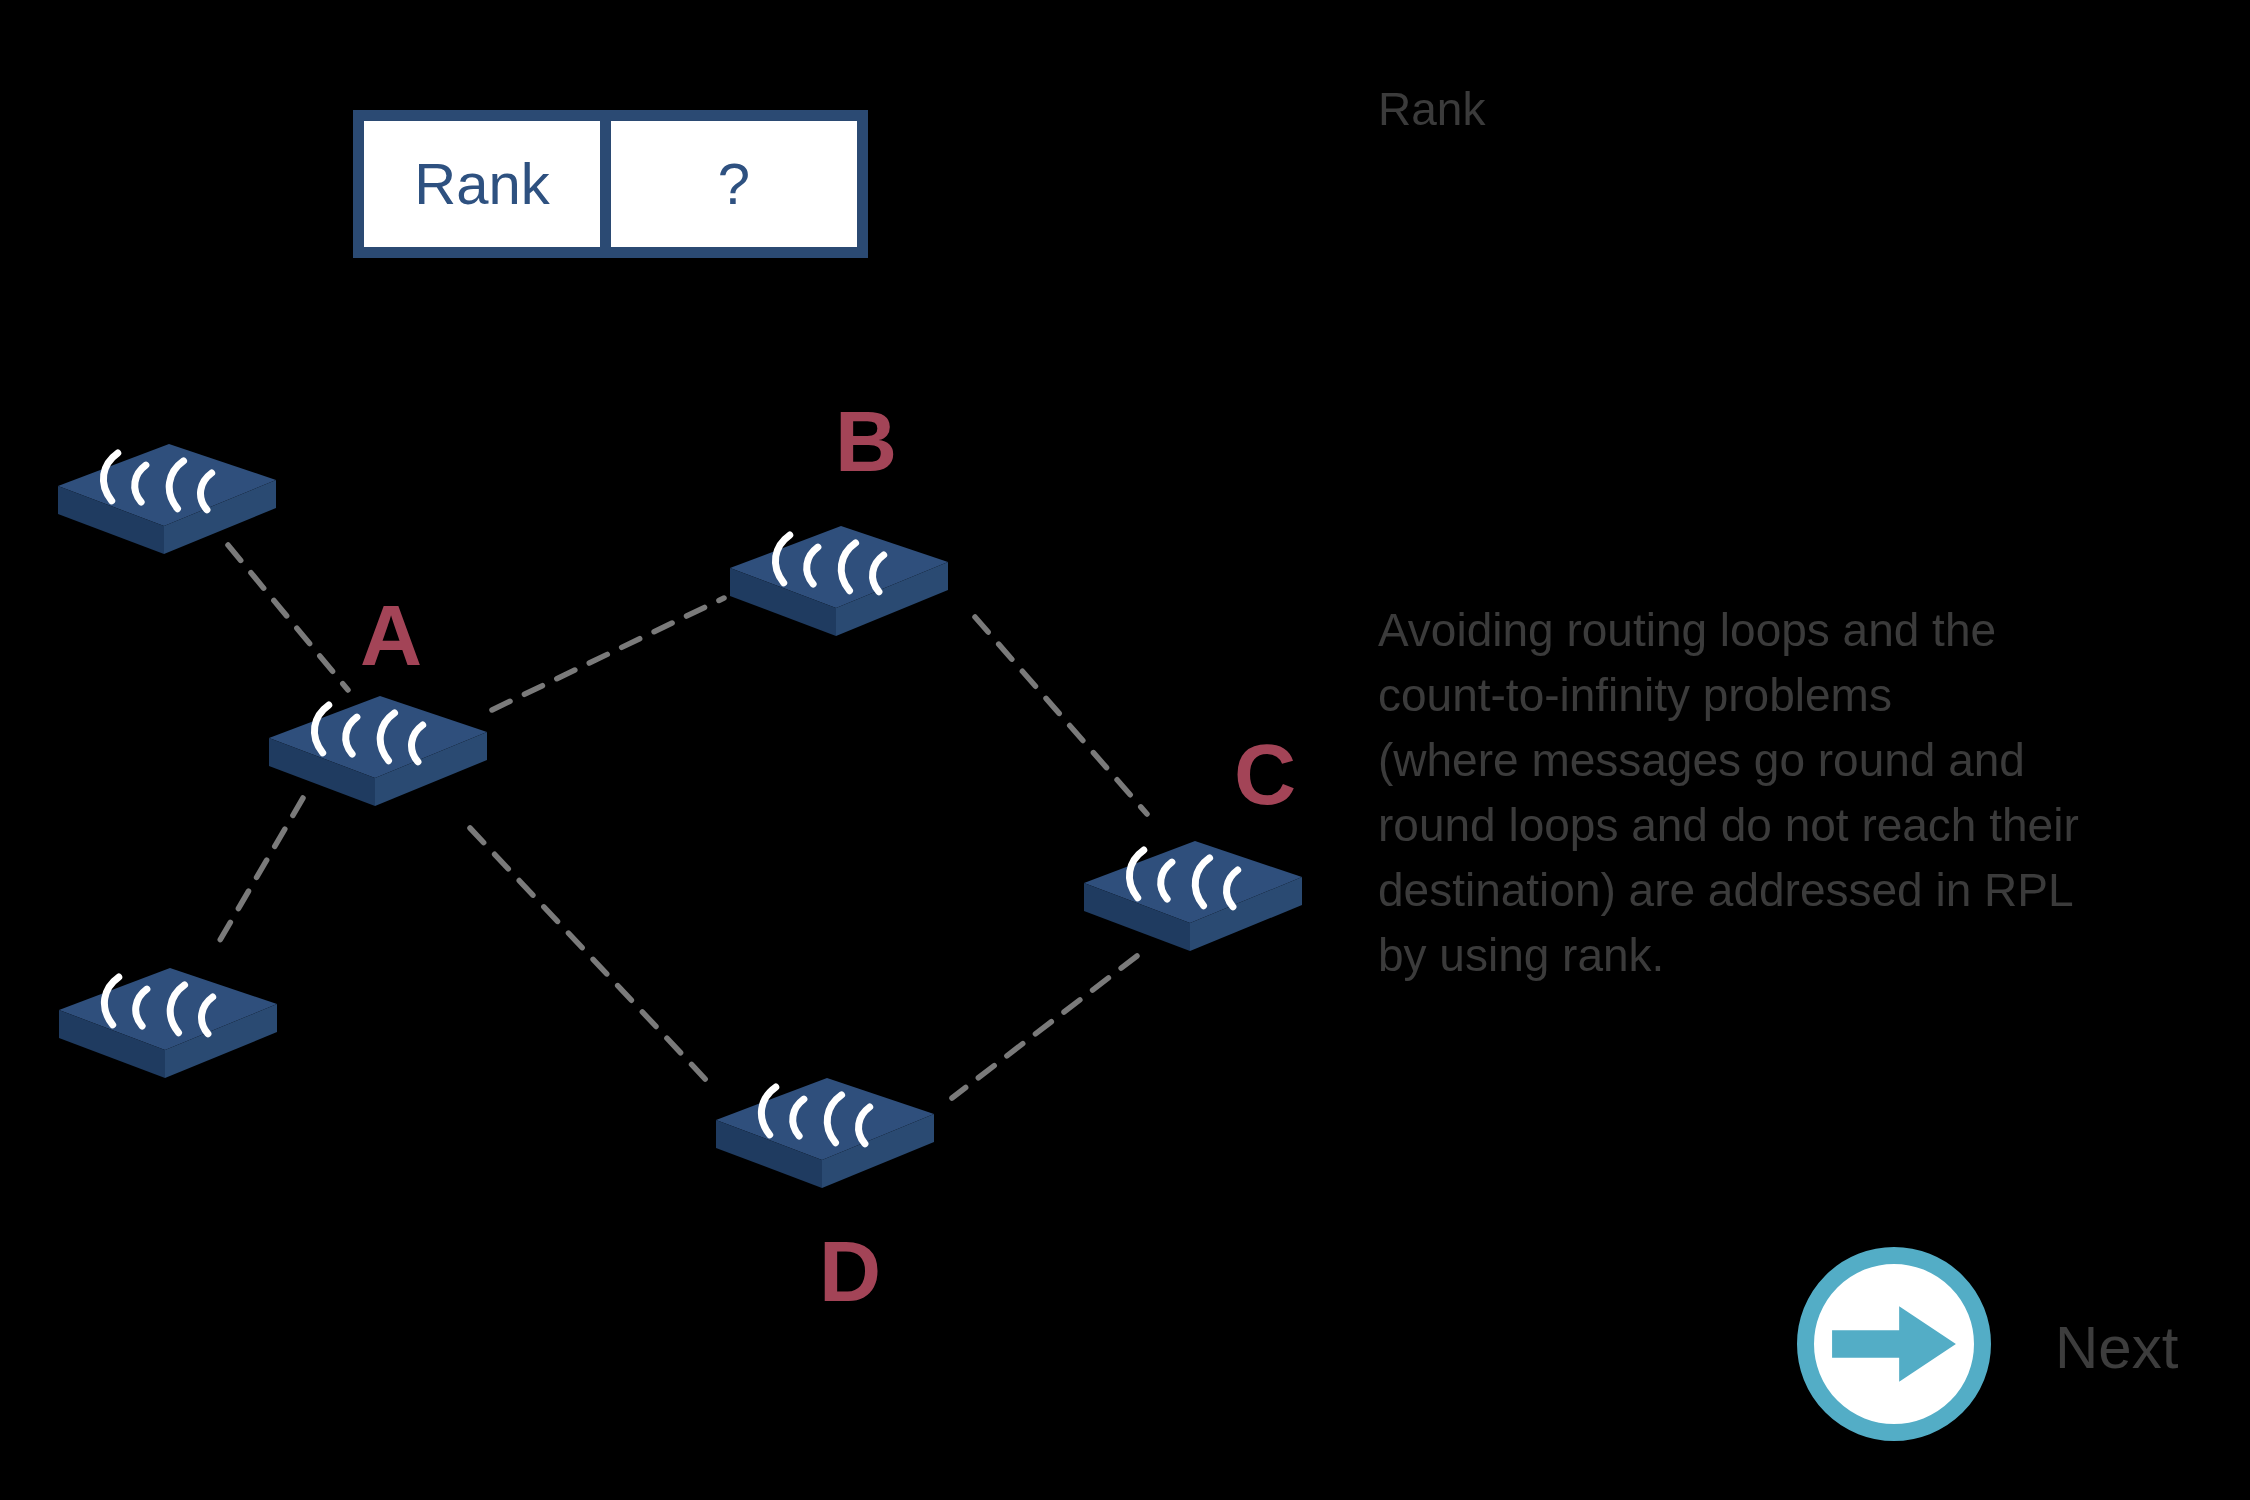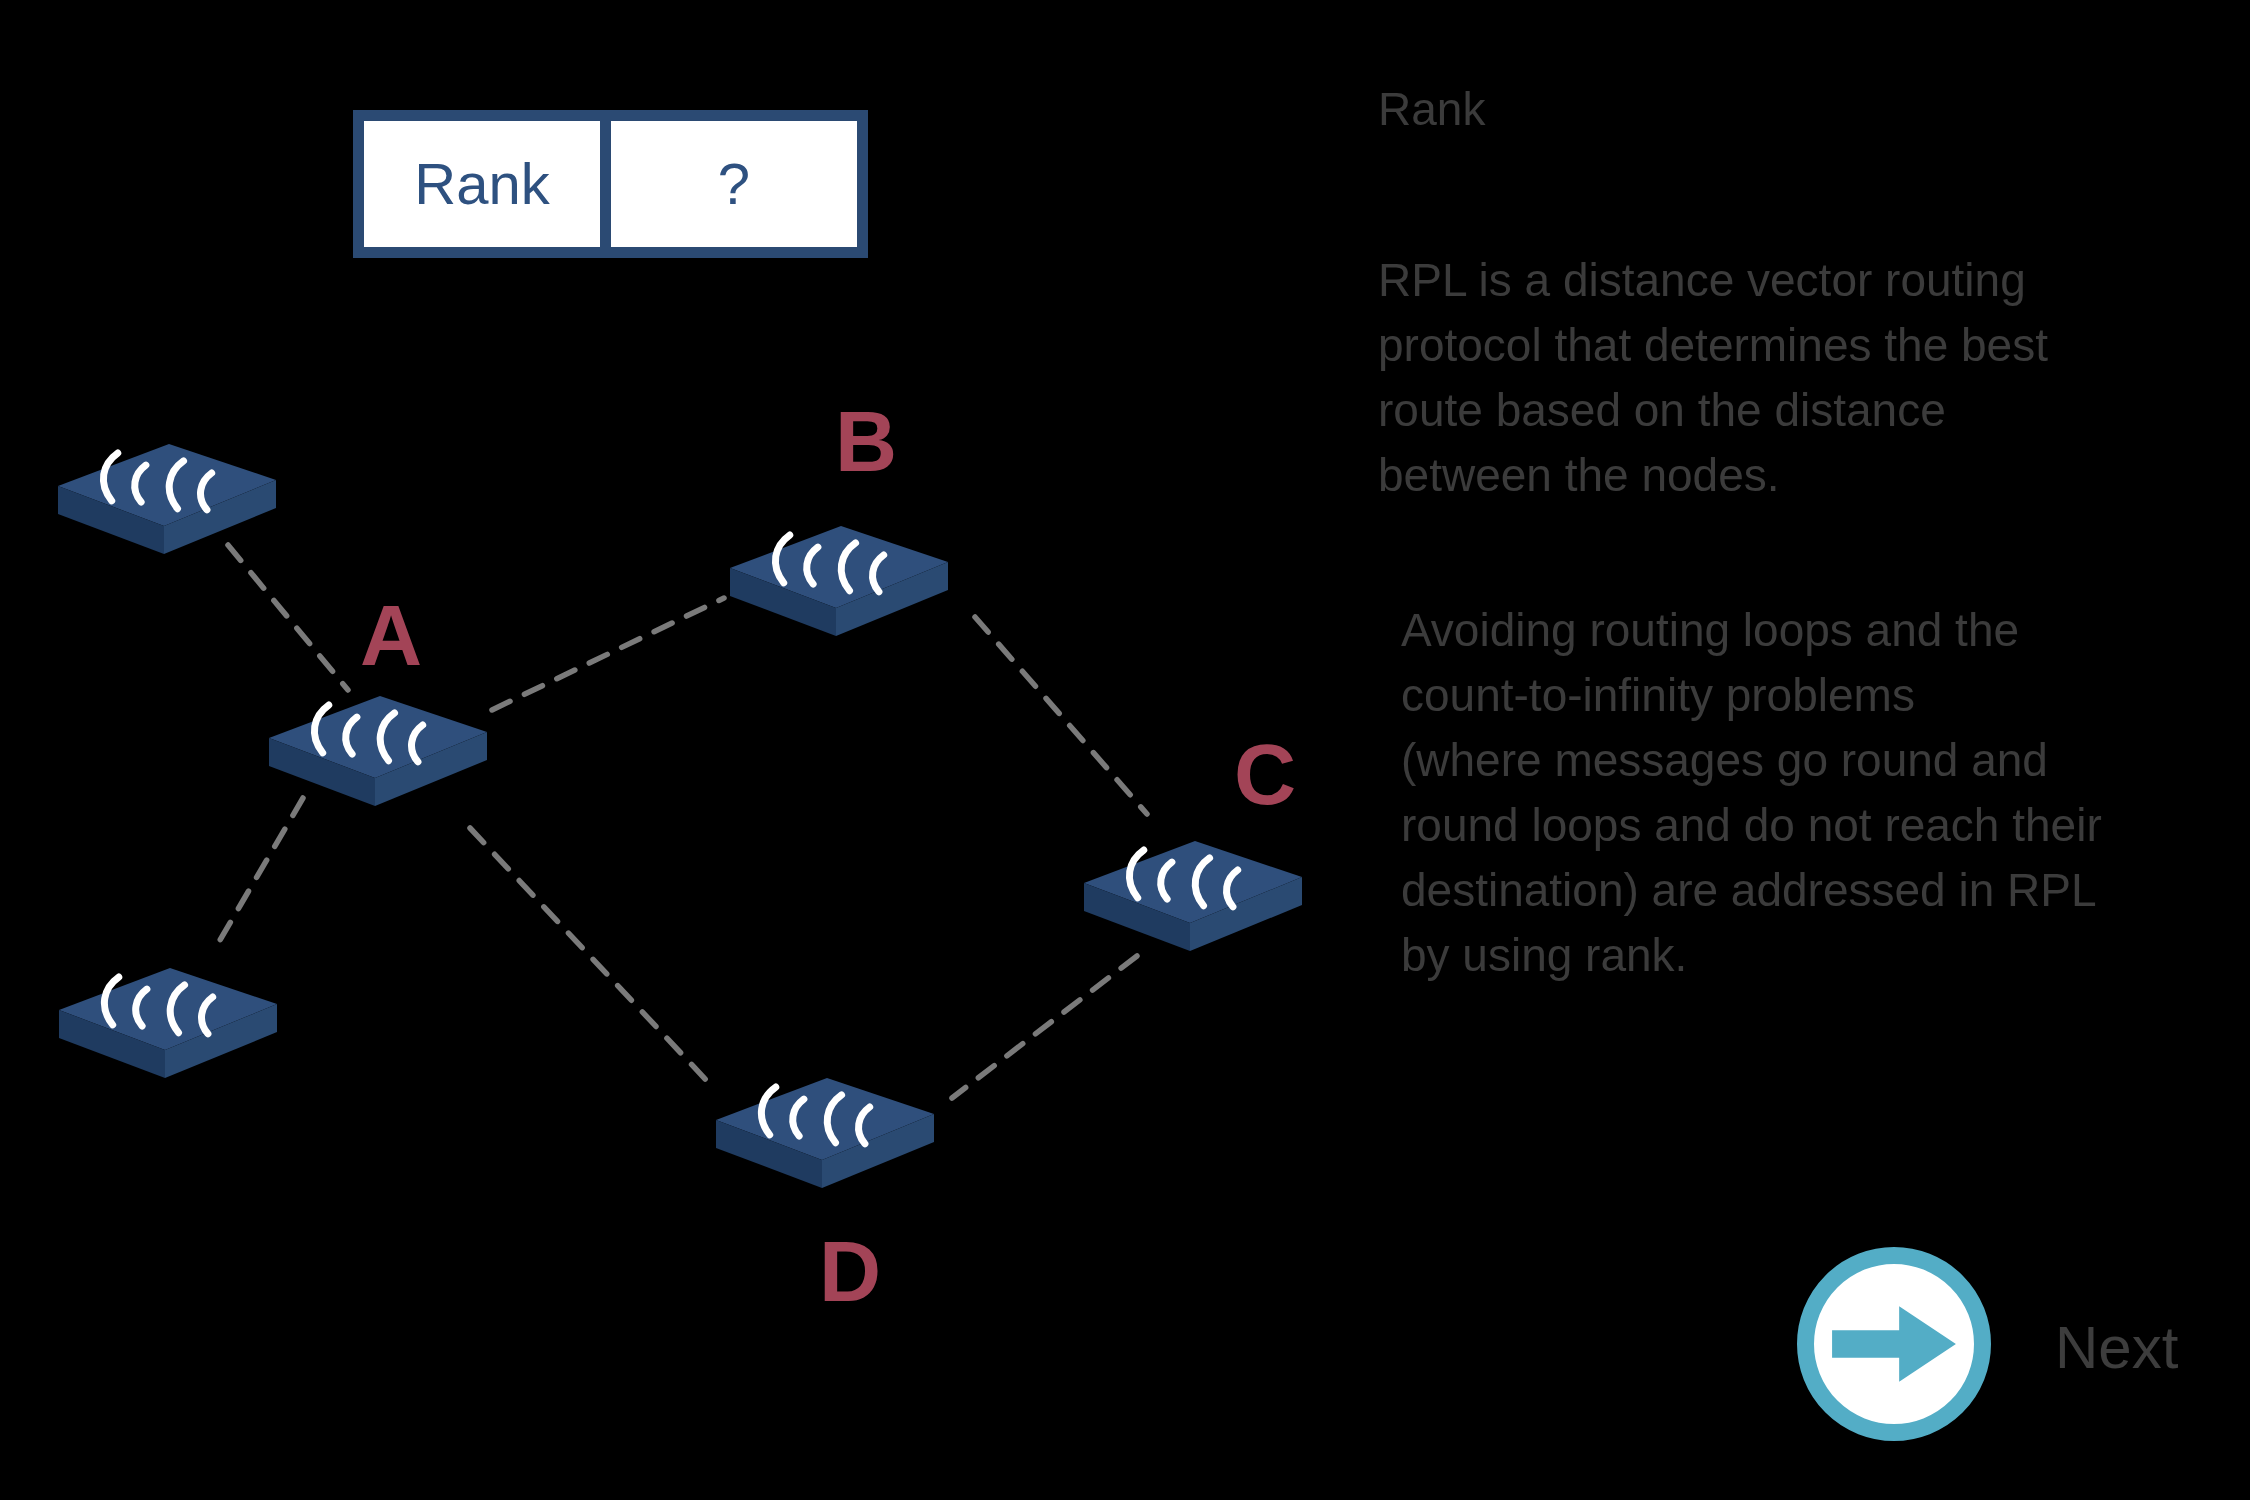--- a/index.html
+++ b/index.html
@@ -31,21 +31,21 @@
 
   .panel-heading{
     position:absolute;left:1378px;top:82px;
     font-size:46px;color:#3b3b3b;line-height:1.2;
   }
   .panel-para{
     position:absolute;left:1378px;width:830px;
     font-size:46px;color:#3b3b3b;line-height:65px;white-space:pre-line;
   }
   .para-1{top:248px;}
-  .para-2{top:598px;margin-left:23px;}
+  .para-2{top:598px;}
 
   .next-button{
     position:absolute;left:1797px;top:1247px;width:194px;height:194px;
     box-sizing:border-box;border:17px solid #53adc6;border-radius:50%;
     background:#ffffff;cursor:pointer;
     display:flex;align-items:center;justify-content:center;
   }
   .next-arrow{width:142px;height:86px;display:block;}
   .next-label{
     position:absolute;left:2055px;top:1312px;
@@ -142,24 +142,20 @@
         <path d="M 156,26 C 146,37 146,53 159,63"></path>
     </g>
   </svg>
 
   <div class="node-label" style="left:331px;top:592px;">A</div>
   <div class="node-label" style="left:806px;top:398px;">B</div>
   <div class="node-label" style="left:1205px;top:731px;">C</div>
   <div class="node-label" style="left:790px;top:1228px;">D</div>
 
   <div class="panel-heading">Rank</div>
-  <div class="panel-para para-1">RPL is a distance vector routing
-protocol that determines the best
-route based on the distance
-between the nodes.</div>
   <div class="panel-para para-2">Avoiding routing loops and the
 count-to-infinity problems
 (where messages go round and
 round loops and do not reach their
 destination) are addressed in RPL
 by using rank.</div>
 
   <div class="next-button">
     <svg class="next-arrow" viewBox="0 0 160 100">
       <polygon points="8,34 86,34 86,6 152,50 86,94 86,66 8,66" fill="#53adc6"></polygon>

